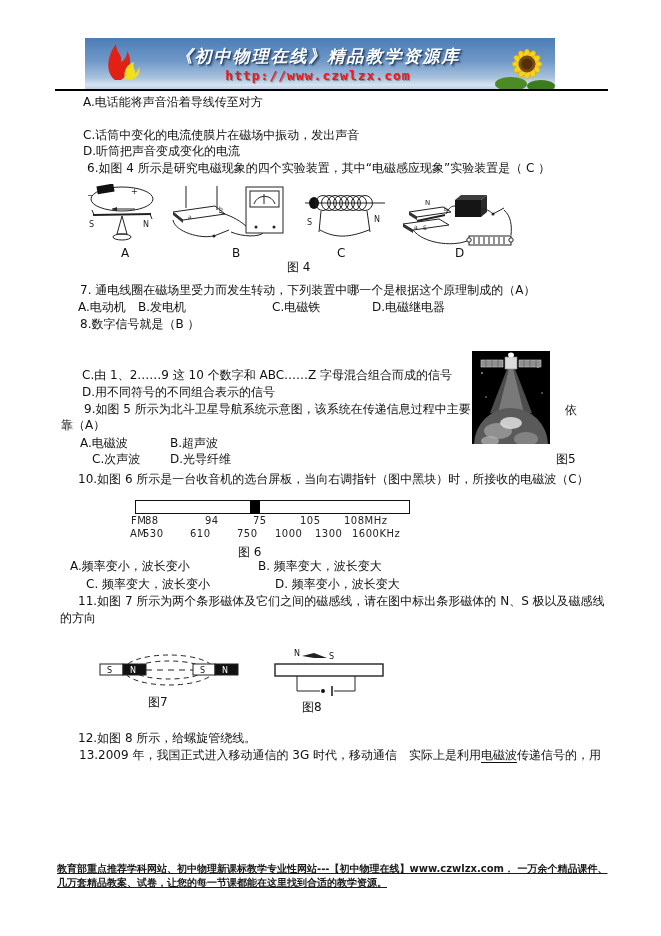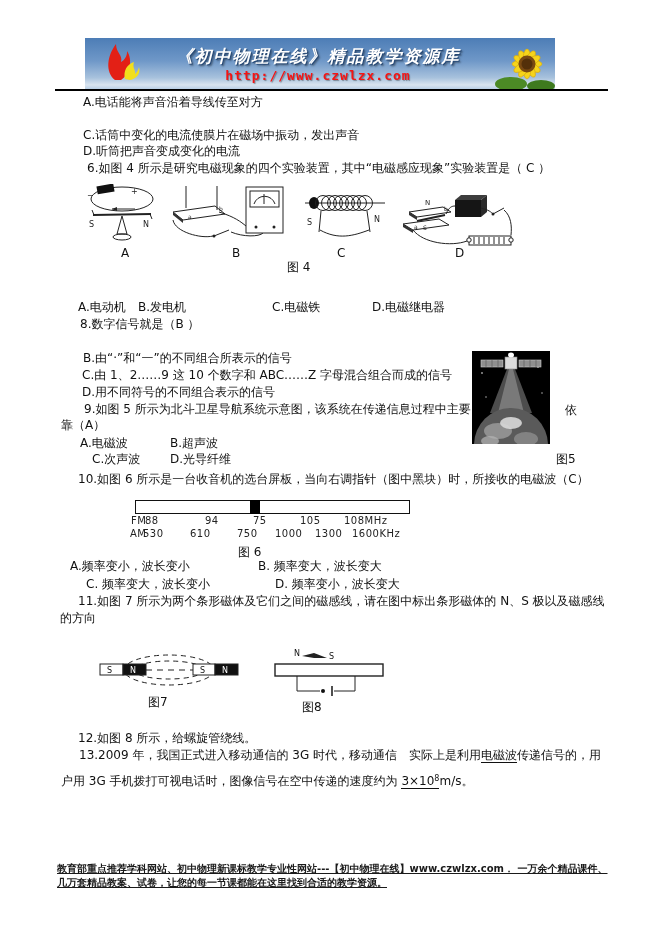--- a/index.html
+++ b/index.html
@@ -147,26 +147,26 @@
     <circle cx="386" cy="56" r="2.2" fill="#fff"></circle>
       <circle cx="428" cy="56" r="2.2" fill="#fff"></circle>
     <path d="M330,46 C340,59 368,63 384,57"></path>
   </svg>
   <div class="cap" style="left:121px;top:246px">A</div>
   <div class="cap" style="left:232px;top:246px">B</div>
   <div class="cap" style="left:337px;top:246px">C</div>
   <div class="cap" style="left:455px;top:246px">D</div>
   <div class="cap" style="left:287px;top:259px">图 4</div>
 
+  <div class="line" style="left:80px;top:283px">7. 通电线圈在磁场里受力而发生转动，下列装置中哪一个是根据这个原理制成的（A）</div>
   <div class="line" style="left:78px;top:300px">A.电动机</div>
   <div class="line" style="left:138px;top:300px">B.发电机</div>
   <div class="line" style="left:272px;top:300px">C.电磁铁</div>
   <div class="line" style="left:372px;top:300px">D.电磁继电器</div>
   <div class="line" style="left:80px;top:317px">8.数字信号就是（B ）</div>
-  <div class="line" style="left:83px;top:351px">B.由“·”和“一”的不同组合所表示的信号</div>
   <div class="line" style="left:82px;top:368px">C.由 1、2……9 这 10 个数字和 ABC……Z 字母混合组合而成的信号</div>
   <div class="line" style="left:82px;top:385px">D.用不同符号的不同组合表示的信号</div>
   <div class="line" style="left:84px;top:402px">9.如图 5 所示为北斗卫星导航系统示意图，该系统在传递信息过程中主要</div>
   <div class="line" style="left:565px;top:403px">依</div>
   <div class="line" style="left:61px;top:418px">靠（A）</div>
   <div class="line" style="left:80px;top:436px">A.电磁波</div>
   <div class="line" style="left:170px;top:436px">B.超声波</div>
   <div class="line" style="left:92px;top:452px">C.次声波</div>
   <div class="line" style="left:170px;top:452px">D.光导纤维</div>
 
@@ -248,18 +248,17 @@
     <line x1="85" y1="31" x2="85" y2="46"></line>
     <line x1="27" y1="46" x2="50" y2="46"></line>
     <line x1="64" y1="46" x2="85" y2="46"></line>
     <circle cx="53" cy="46" r="2" fill="#111" stroke="none"></circle>
     <line x1="62" y1="41" x2="62" y2="51" stroke-width="1.6"></line>
   </svg>
   <div class="cap" style="left:302px;top:699px">图8</div>
 
   <div class="line" style="left:78px;top:731px">12.如图 8 所示，给螺旋管绕线。</div>
   <div class="line" style="left:79px;top:748px"><span>13.2009 年，我国正式进入移动通信的 3G 时代，移动通信　实际上是利用</span><span class="u">电磁波</span><span>传递信号的，用</span></div>
-  <div class="line" style="left:61px;top:772px"><span>户用 3G 手机拨打可视电话时，图像信号在空中传递的速度约为 </span><span class="u"><span>3×10</span><sup>8</sup></span><span>m/s。</span></div>
 
   <div class="footer-line" style="left:57px;top:862px">教育部重点推荐学科网站、初中物理新课标教学专业性网站---【初中物理在线】www.czwlzx.com． 一万余个精品课件、</div>
   <div class="footer-line" style="left:57px;top:876px">几万套精品教案、试卷，让您的每一节课都能在这里找到合适的教学资源。</div>
 
 </div>
 
 </body></html>

